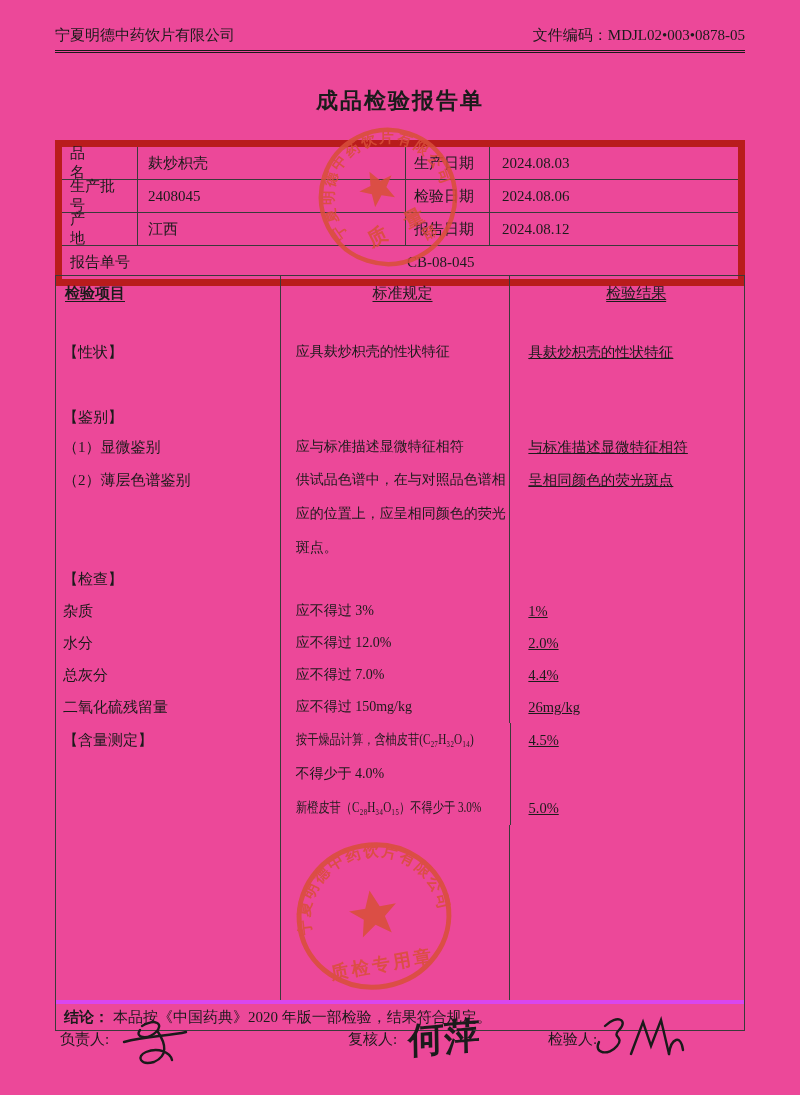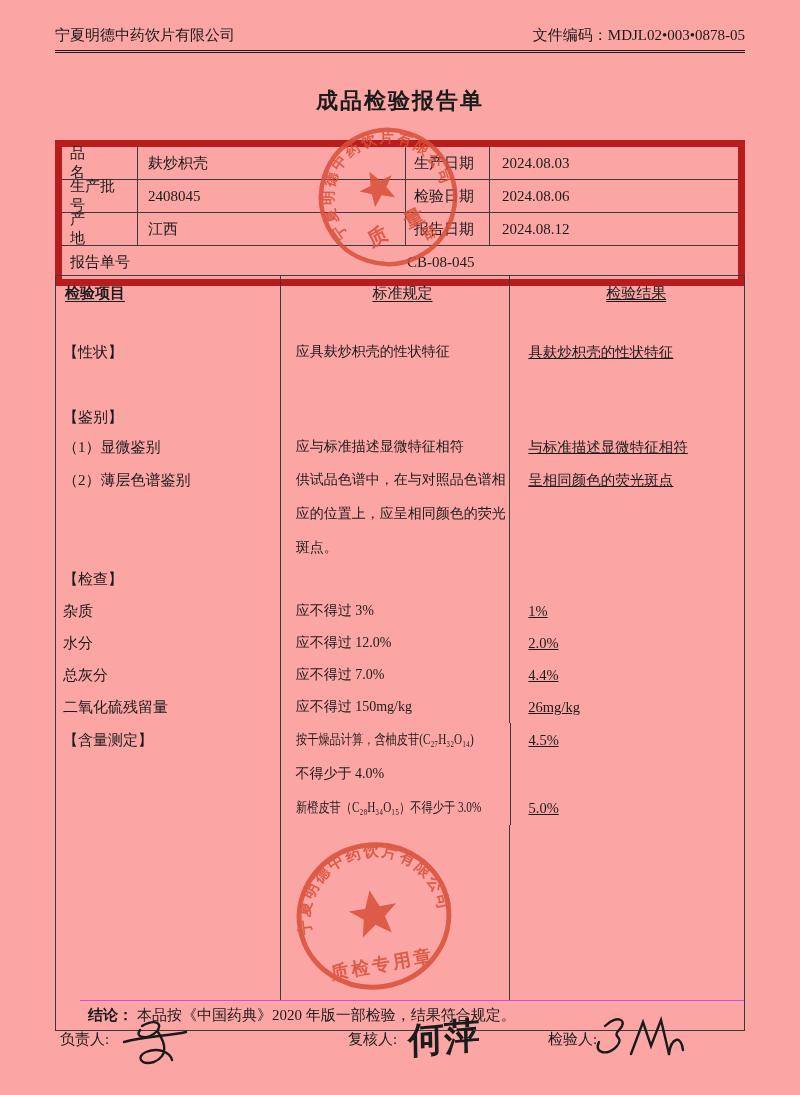--- a/index.html
+++ b/index.html
@@ -1,18 +1,18 @@
 <!DOCTYPE html>
 <html><head>
 <meta charset="utf-8">
 <style>
   * { margin:0; padding:0; box-sizing:border-box; }
   html,body { background:#ffffff; }
   .page {
-    position:relative; width:800px; height:1095px; background:#fca5a5;
+    position:relative; width:800px; height:1095px; background:#ec4899;
     font-family:"Liberation Serif","DejaVu Serif",serif; color:#1b1b1b; overflow:hidden;
   }
   
   .hdr {
     position:absolute; top:26px; left:55px; width:690px;
     display:flex; justify-content:space-between; align-items:flex-end;
     font-size:15px; padding-bottom:5px; border-bottom:3px double #1a1a1a;
   }
   
   .title {
@@ -42,21 +42,21 @@
   .thead .c1 .hd { padding-left:2px;font-weight:bold; }
   .thead .c2 .hd, .thead .c3 .hd { text-align:center; }
   .thead .hd span { text-decoration:underline; text-underline-offset:3px; }
   .ln { line-height:32px; white-space:nowrap; }
   .tall .ln { line-height:34px; }
   .c2 .ln { font-size:14px; }
   .c3 .ln { font-size:14.5px; }
   .sq { transform:scaleX(.8); transform-origin:left center; }
   .h65{height:65px} .h30{height:30px} .h32{height:32px} .h100{height:100px}
   .h68{height:68px} .h34{height:34px} .h175{height:175px}
-  .concl { display:flex; align-items:center; height:30px; border-top:1px solid #d946ef; padding-left:8px;margin-left:24px; }
+  .concl { display:flex; align-items:center; height:30px; border-top:4px solid #d946ef; padding-left:8px; }
   .concl b { margin-right:4px; }
   
   .sig-label { position:absolute; font-size:15px; top:1030px; }
   .sig-svg { position:absolute; }
   .sig-name { position:absolute; font-size:36px; font-weight:600; transform:rotate(-5deg) skewX(-4deg); }
   
   .stamp { position:absolute; opacity:.86; pointer-events:none; }
   .stampA { top:122px; left:313px; transform:rotate(-27deg); }
   .stampB { top:837px; left:290px; transform:rotate(-10deg); }
 </style>

